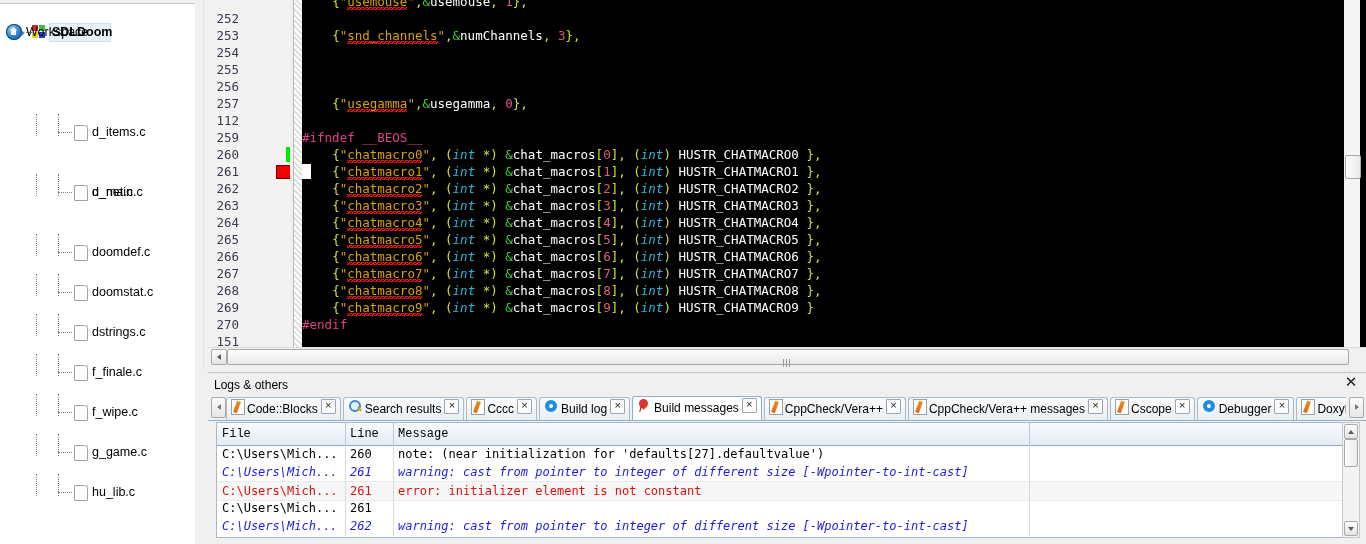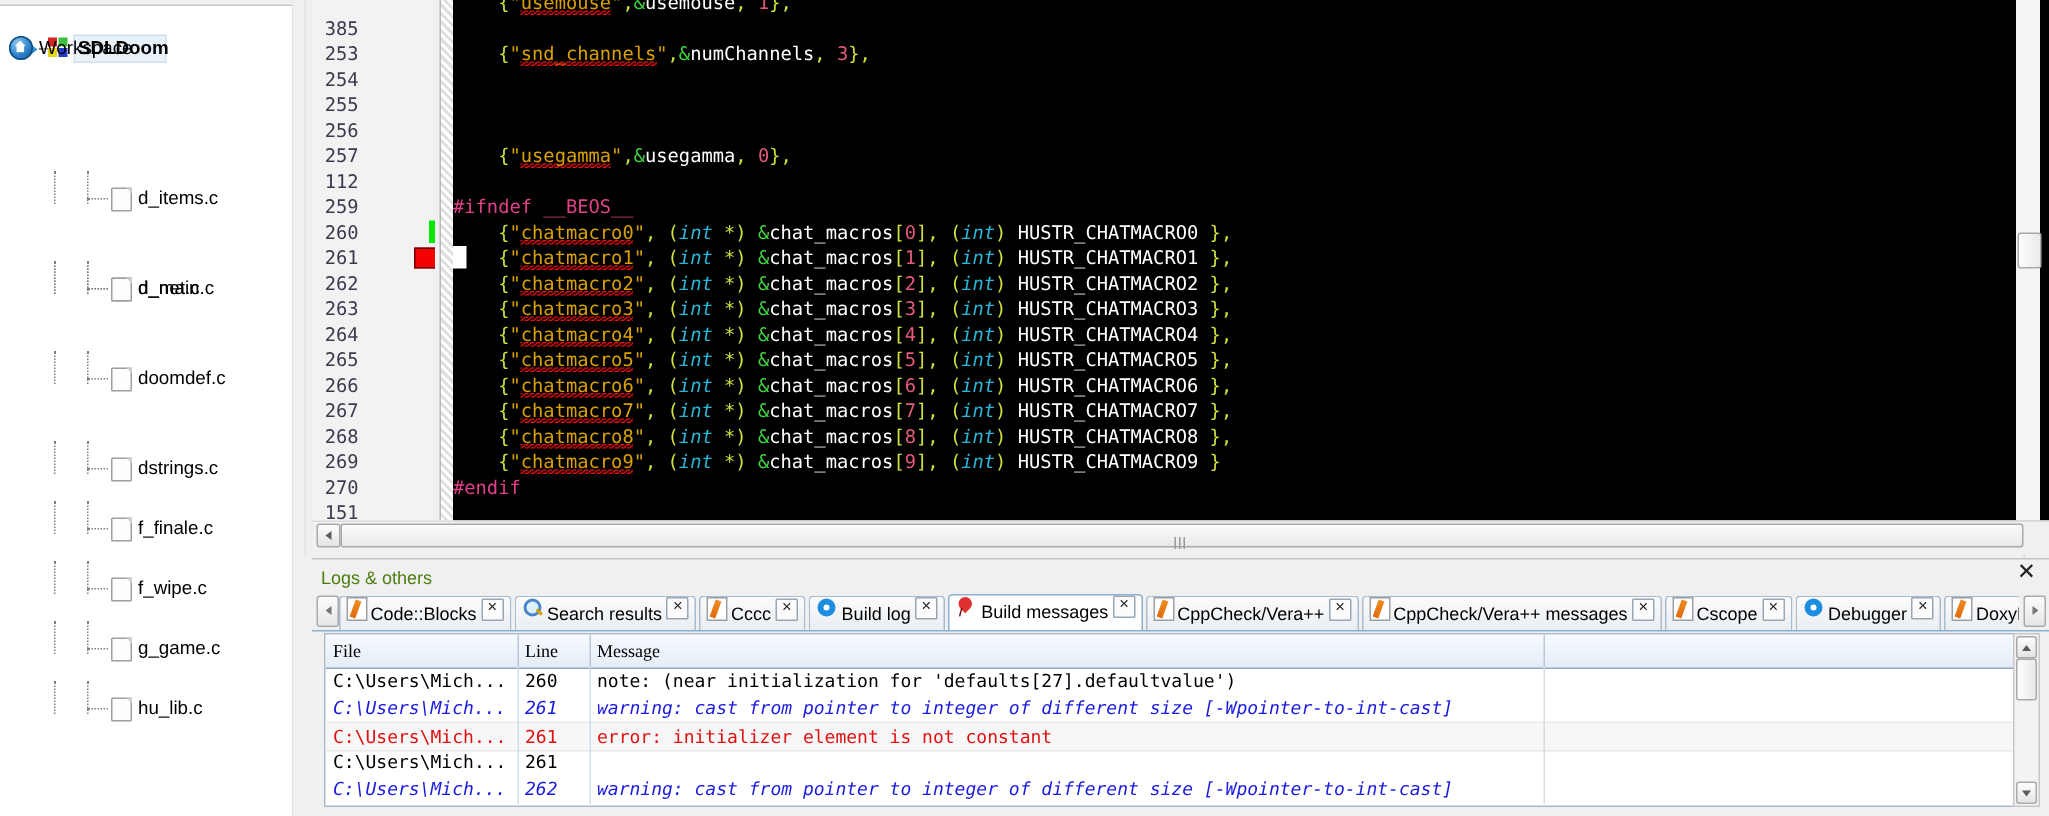--- a/index.html
+++ b/index.html
@@ -166,21 +166,21 @@
   }
   .ed-vthumb{position:absolute;left:1px;top:155px;width:14px;height:22px;
     background:linear-gradient(90deg,#fcfcfc,#eaeaea);border:1px solid #a9a9a9;border-radius:2px;}
 
   
   .logs{
     position:absolute;left:208px;top:372px;width:1158px;height:172px;
     background:#f0f0f0;border-top:1px solid #c6c6c6;
   }
   .logs-title{
-    position:absolute;left:6px;top:5px;font-size:12px;color:#4d7c0f;
+    position:absolute;left:6px;top:5px;font-size:12px;color:#000000;
   }
   .logs-close{
     position:absolute;right:8px;top:2px;width:14px;height:14px;
     font-size:15px;line-height:13px;color:#202020;text-align:center;cursor:default;
     font-family:"Liberation Sans",sans-serif;
   }
   .tabbar{
     position:absolute;left:0;top:21px;width:1158px;height:26px;
     border-bottom:1px solid #8cb0d0;background:#f0f0f0;
   }
@@ -249,21 +249,21 @@
 
   
   .grid{
     position:absolute;left:8px;top:49px;width:1128px;height:114px;
     background:#fff;border:1px solid #a9b7c6;overflow:hidden;
   }
   .grid-head{
     position:absolute;left:0;top:0;width:1128px;height:22px;
     background:linear-gradient(#f7fbff,#e3ecf6);
     border-bottom:1px solid #8aa8c4;
-    font-family:Liberation Serif, serif;font-size:12px;color:#000;
+    font-family:Liberation Mono, monospace;font-size:12px;color:#000;
   }
   .gh{position:absolute;top:0;height:22px;line-height:22px;padding-left:5px;box-sizing:border-box;}
   .gh-div{position:absolute;top:0;width:1px;height:22px;background:#b9c8d6;}
   .grid-body{position:absolute;left:0;top:22px;width:1128px;height:91px;}
   .grow{
     position:absolute;left:0;width:1128px;height:18px;
     font-family:"DejaVu Sans Mono","Liberation Mono",monospace;font-size:12px;
   }
   .grow.hl{background:#f7f7f7;border-top:1px solid #e9e9e9;border-bottom:1px solid #e9e9e9;}
   .gc{position:absolute;top:0;height:18px;line-height:18px;padding-left:5px;box-sizing:border-box;white-space:nowrap;overflow:hidden;}
@@ -333,20 +333,27 @@
           <span class="dotted-h" style="left:58px;top:10px;width:14px"></span>
           <span class="ico ico-file" style="left:74px;top:3px"></span>
           <span class="lbl" style="left:92px">d_main.c</span>
         </div>
         <div class="tnode" style="top:140px">
           <span class="dotted-v" style="left:36px;top:-8px;height:22px"></span>
           <span class="dotted-v" style="left:58px;top:-8px;height:22px"></span>
           <span class="dotted-h" style="left:58px;top:10px;width:14px"></span>
           <span class="ico ico-file" style="left:74px;top:3px"></span>
           <span class="lbl" style="left:92px">doomdef.c</span>
+        </div>
+        <div class="tnode" style="top:160px">
+          <span class="dotted-v" style="left:36px;top:-8px;height:22px"></span>
+          <span class="dotted-v" style="left:58px;top:-8px;height:22px"></span>
+          <span class="dotted-h" style="left:58px;top:10px;width:14px"></span>
+          <span class="ico ico-file" style="left:74px;top:3px"></span>
+          <span class="lbl" style="left:92px">doomstat.c</span>
         </div>
         <div class="tnode" style="top:180px">
           <span class="dotted-v" style="left:36px;top:-8px;height:22px"></span>
           <span class="dotted-v" style="left:58px;top:-8px;height:22px"></span>
           <span class="dotted-h" style="left:58px;top:10px;width:14px"></span>
           <span class="ico ico-file" style="left:74px;top:3px"></span>
           <span class="lbl" style="left:92px">dstrings.c</span>
         </div>
         <div class="tnode" style="top:200px">
           <span class="dotted-v" style="left:36px;top:-8px;height:22px"></span>
@@ -393,21 +400,21 @@
     <div class="sbtn down">
         <span class="arr d"></span>
       </div>
   </div>
 
   <div class="vsplit"></div>
   <div class="vsplit-line"></div>
 
   <div class="editor-wrap">
     <div class="gutter" id="gutter">
-        <div class="lnum" style="top:10px">385</div>
+        <div class="lnum" style="top:10px">252</div>
         <div class="lnum" style="top:27px">253</div>
         <div class="lnum" style="top:44px">254</div>
         <div class="lnum" style="top:61px">255</div>
         <div class="lnum" style="top:78px">256</div>
         <div class="lnum" style="top:95px">257</div>
         <div class="lnum" style="top:112px">112</div>
         <div class="lnum" style="top:129px">259</div>
         <div class="lnum" style="top:146px">260</div>
         <div class="lnum" style="top:163px">261</div>
         <div class="lnum" style="top:180px">262</div>

